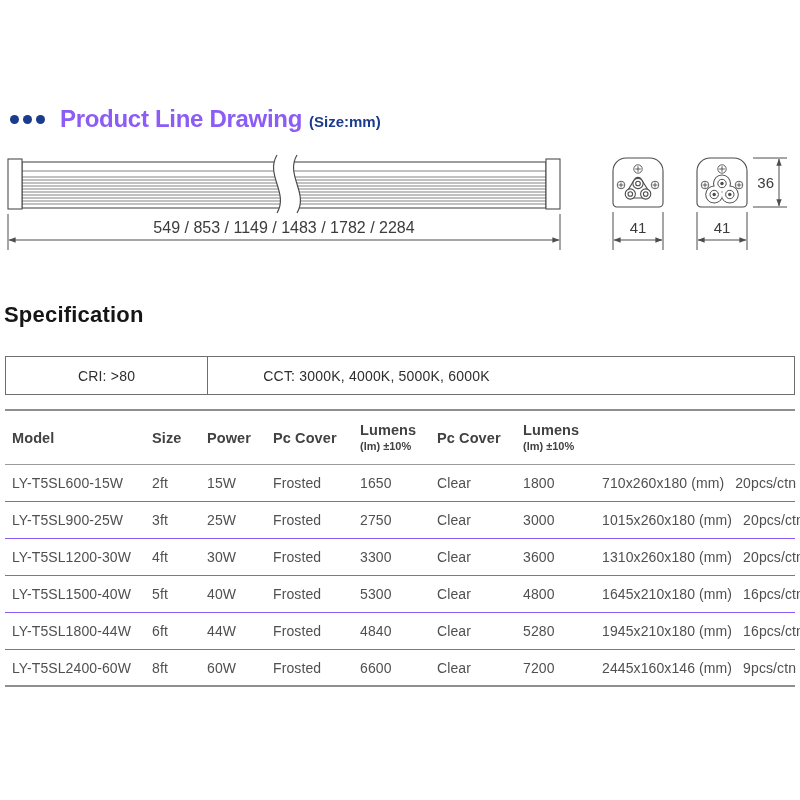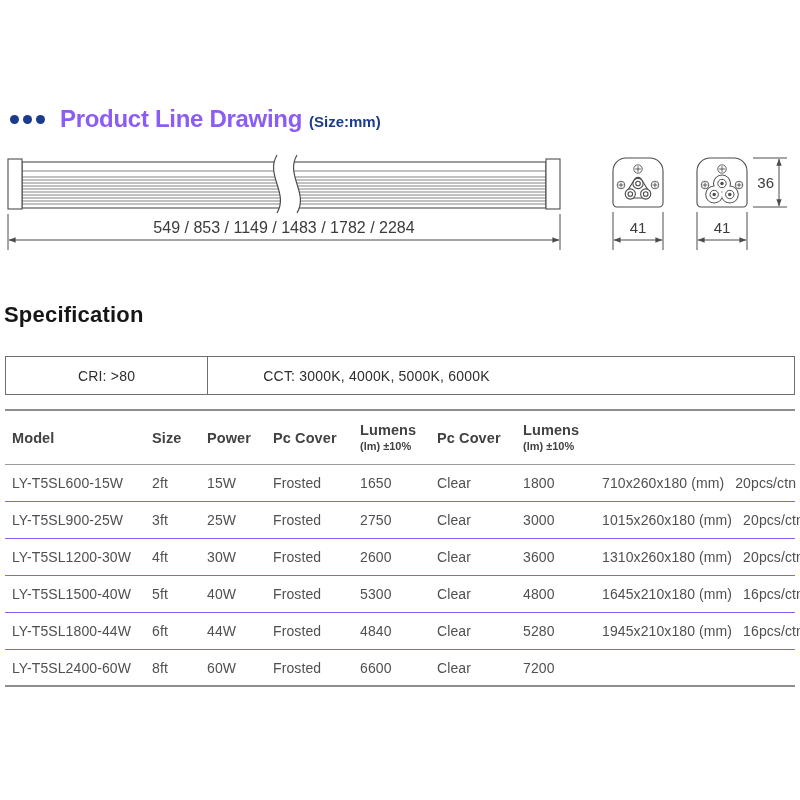--- a/index.html
+++ b/index.html
@@ -202,21 +202,21 @@
       <span>1015x260x180 (mm)</span>
       <span>20pcs/ctn</span>
     </div>
   </div>
 
   <div class="t-row">
     <div>LY-T5SL1200-30W</div>
     <div>4ft</div>
     <div>30W</div>
     <div>Frosted</div>
-    <div>2600</div>
+    <div>3300</div>
     <div>Clear</div>
     <div>3600</div>
     <div class="pkg">
       <span>1310x260x180 (mm)</span>
       <span>20pcs/ctn</span>
     </div>
   </div>
 
   <div class="t-row">
     <div>LY-T5SL1500-40W</div>
@@ -247,14 +247,18 @@
   </div>
 
   <div class="t-row">
     <div>LY-T5SL2400-60W</div>
     <div>8ft</div>
     <div>60W</div>
     <div>Frosted</div>
     <div>6600</div>
     <div>Clear</div>
     <div>7200</div>
+    <div class="pkg">
+      <span>2445x160x146 (mm)</span>
+      <span>9pcs/ctn</span>
+    </div>
   </div>
 </div>
 
 </body></html>

